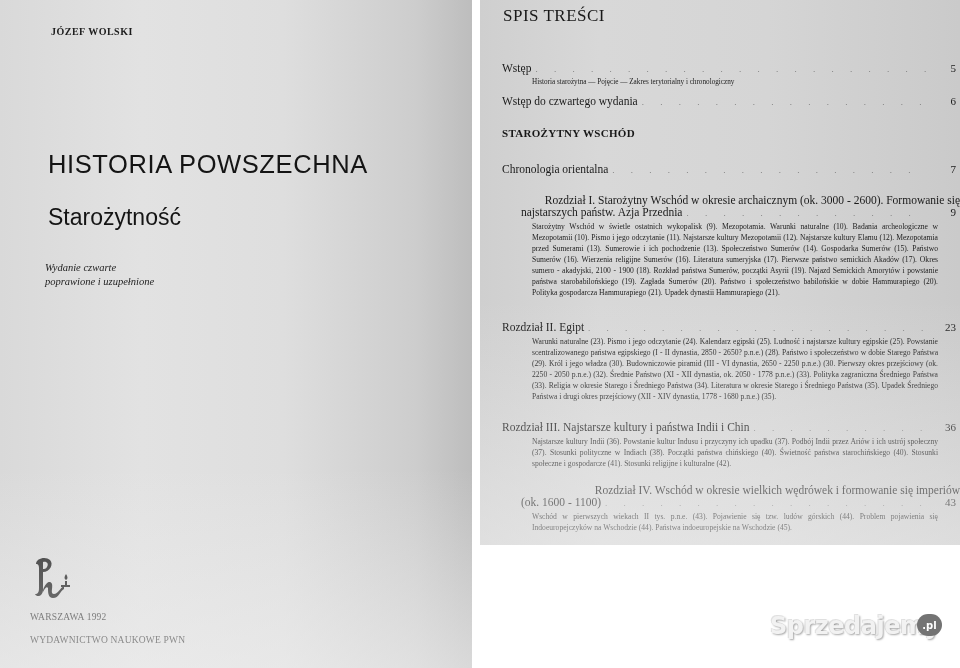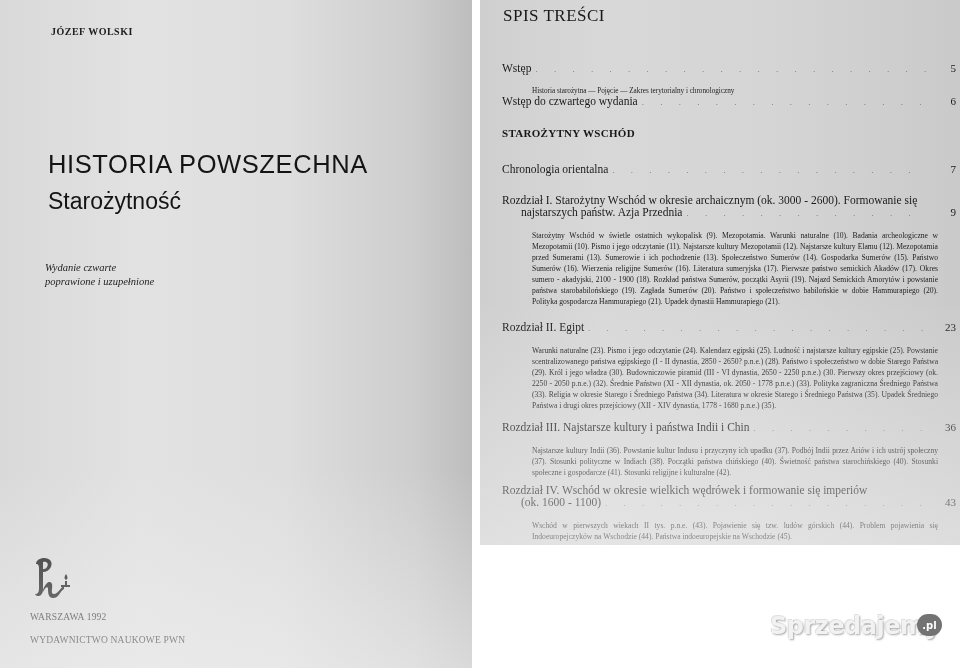--- a/index.html
+++ b/index.html
@@ -19,21 +19,21 @@
   .author {
     position: absolute; left: 51px; top: 26px;
     font-size: 10px; font-weight: bold; letter-spacing: 0.5px; color: #1c1c1c;
   }
   .book-title {
     position: absolute; left: 48px; top: 150px;
     font-family: "Liberation Sans", "DejaVu Sans", sans-serif;
     font-size: 25.5px; letter-spacing: 0.6px; color: #141414; white-space: nowrap;
   }
   .book-subtitle {
-    position: absolute; left: 48px; top: 188px;
+    position: absolute; left: 48px; top: 204px;
     font-family: "Liberation Sans", "DejaVu Sans", sans-serif;
     font-size: 23px; color: #141414; text-align: center;
   }
   .edition {
     position: absolute; left: 45px; top: 261px;
     font-size: 10.5px; font-style: italic; line-height: 14px; color: #222;
   }
   .logo {
     position: absolute; left: 30px; top: 556px; width: 44px; height: 46px;
   }
@@ -58,31 +58,31 @@
   .toc-heading {
     position: absolute; left: 23px; top: 6px; font-size: 17px; letter-spacing: 0.5px; color: #181818; text-align: center;
   }
   .section-heading {
     position: absolute; left: 22px; top: 127px; font-size: 11px; letter-spacing: 0.3px; color: #181818; font-weight: bold;
   }
   .entry {
     position: absolute; left: 22px; right: 0;
     font-size: 11.5px; color: #1a1a1a;
   }
-  .entry .line { display: flex; align-items: baseline; white-space: nowrap; }
+  .entry .line { display: flex; align-items: baseline; white-space: nowrap; justify-content: flex-end; }
   .entry .line.cont { padding-left: 19px; }
   .entry .leader {
     flex: 1; overflow: hidden; margin: 0 8px 0 4px; color: #6a6a6a; letter-spacing: 7px; font-size: 9px;
   }
   .entry .leader::before {
     content: ". . . . . . . . . . . . . . . . . . . . . . . . . . . . . . . . . . . . . . . . . . . . . . . . . . . . . . . . . . . . . . . . . . . . . . . . . . . . . . . . . . . . . . . . . .";
   }
   .entry .page { width: 22px; text-align: right; font-size: 11px; margin-right: 4px; }
   .entry .desc {
-    padding-left: 30px; padding-right: 22px; margin-top: 12px;
+    padding-left: 30px; padding-right: 22px; margin-top: 3px;
     font-size: 7.6px; line-height: 11px; text-align: justify; color: #222;
   }
   .entry .desc.single { white-space: nowrap; font-size: 7.2px; }
 
   .e-wstep { top: 62px; }
   .e-wstep4 { top: 95px; }
   .e-chrono { top: 163px; }
   .e-r1 { top: 194px; }
   .e-r2 { top: 321px; }
   .e-r3 { top: 421px; }

